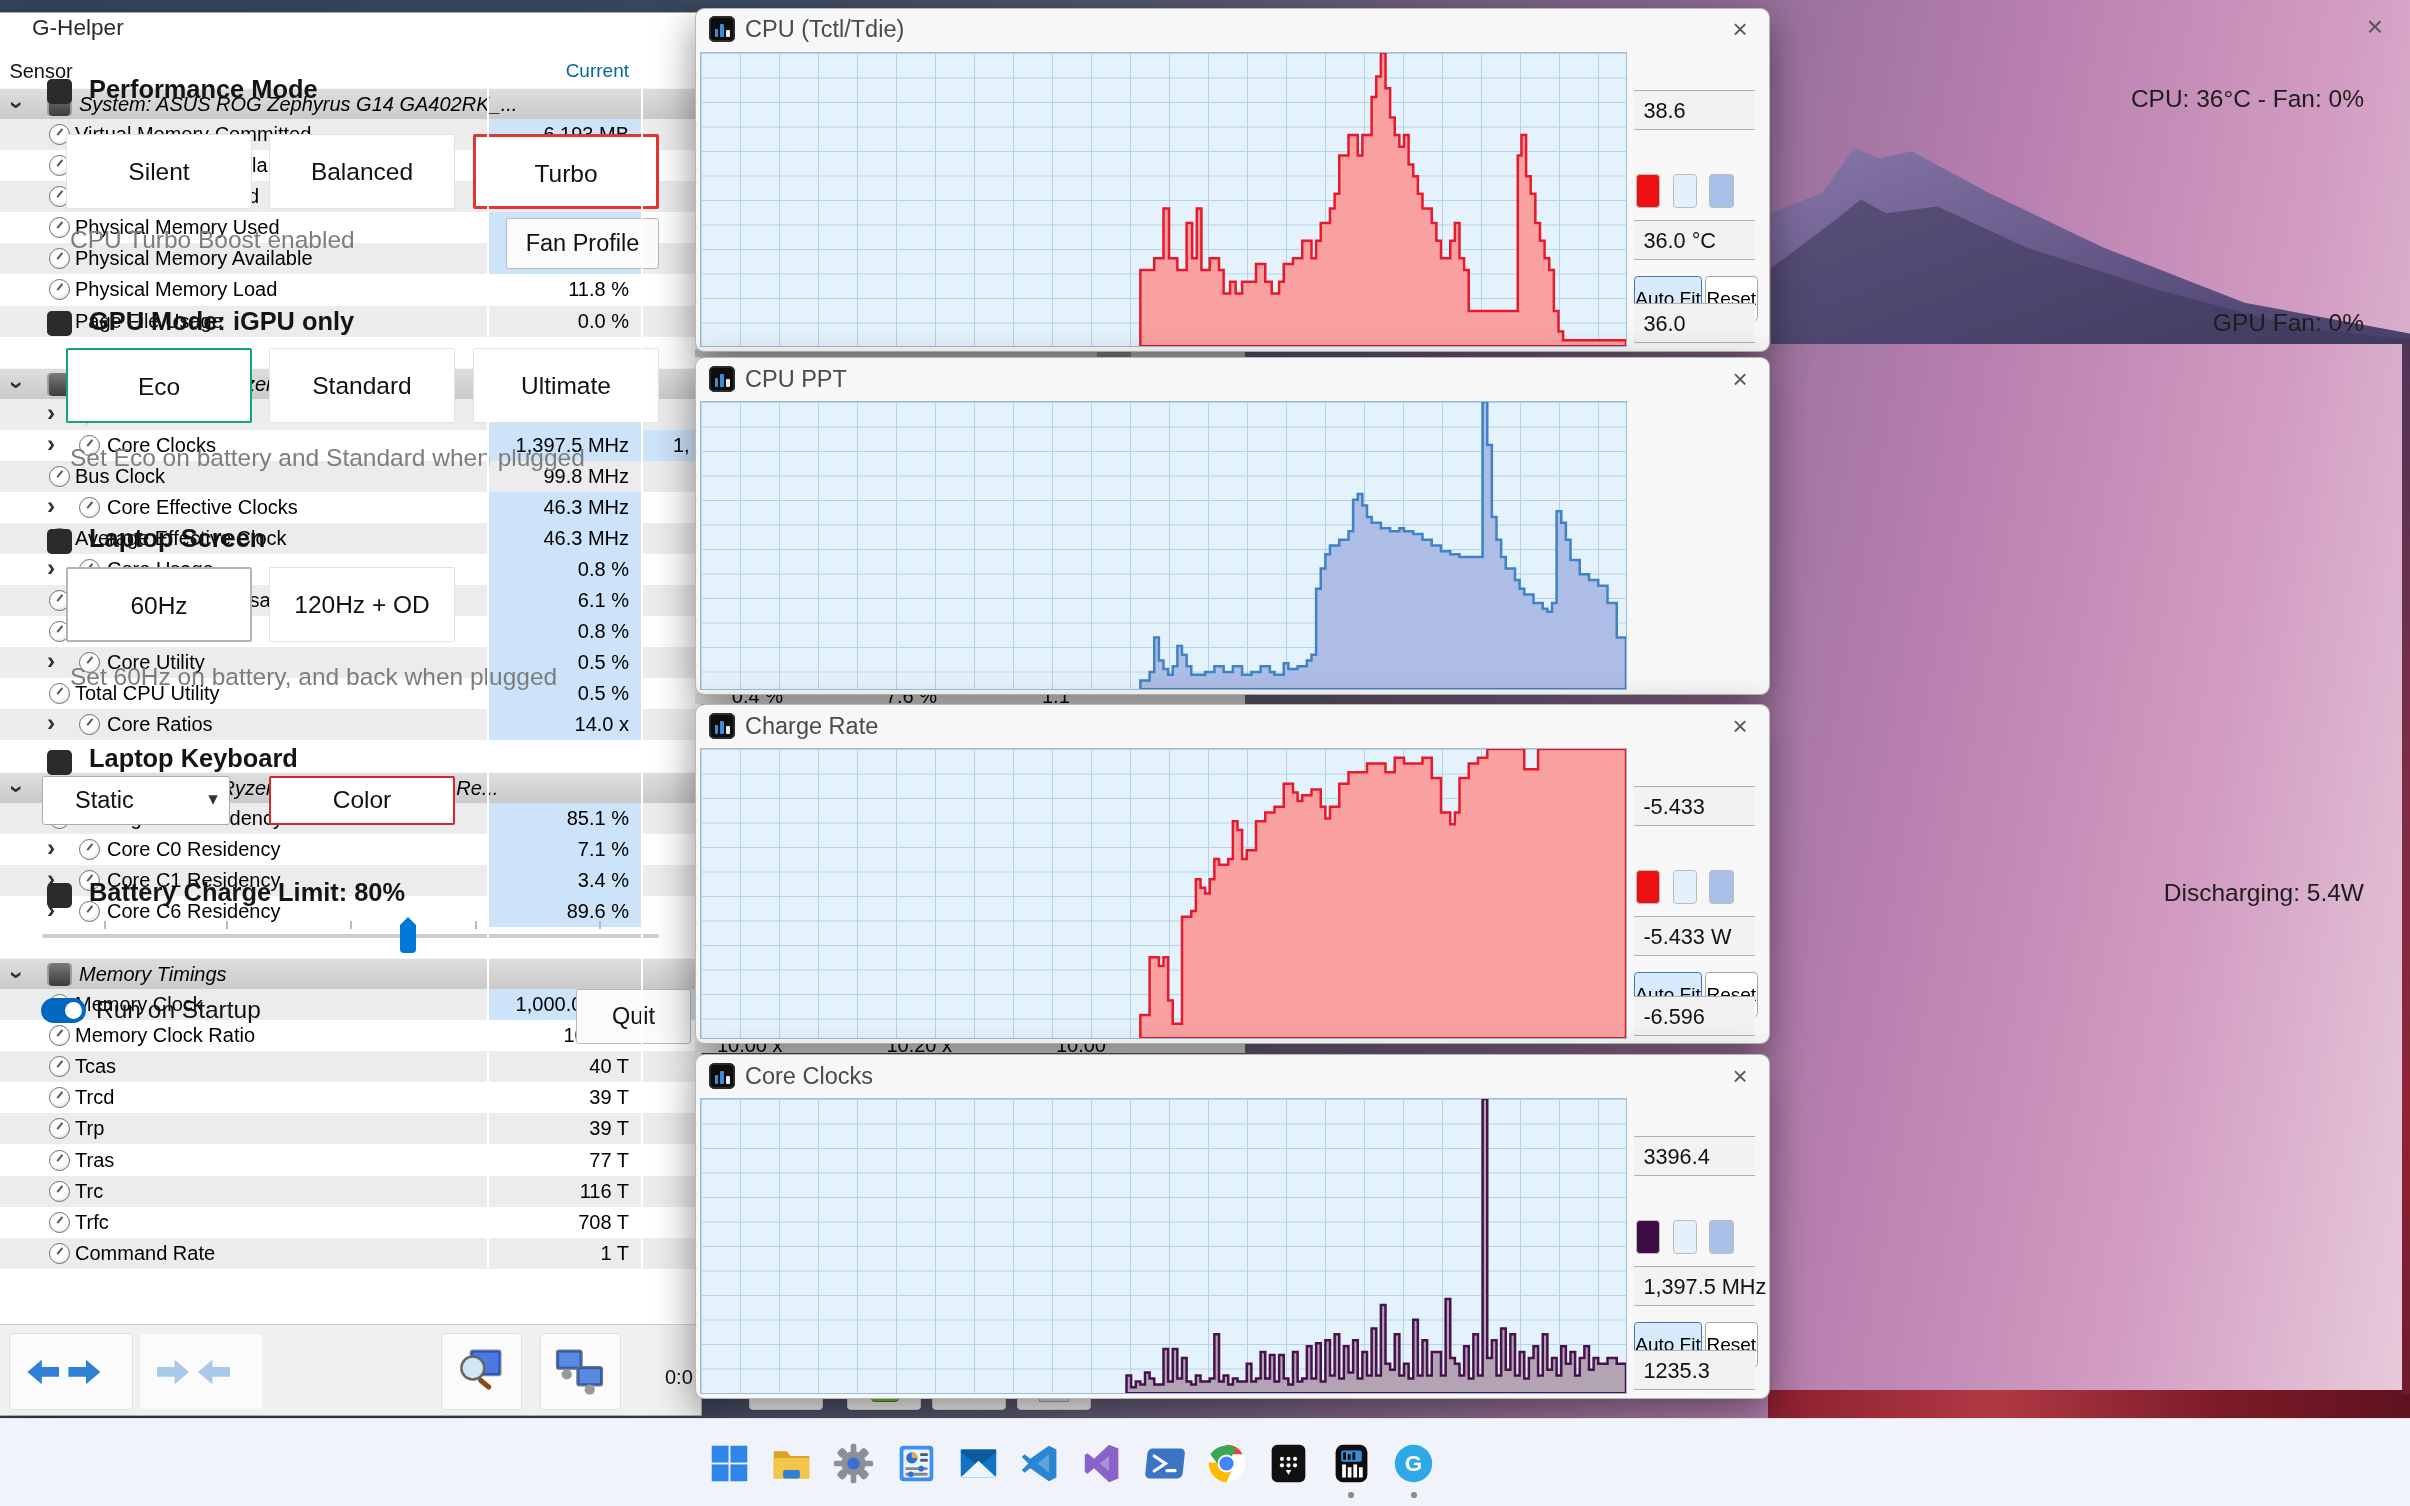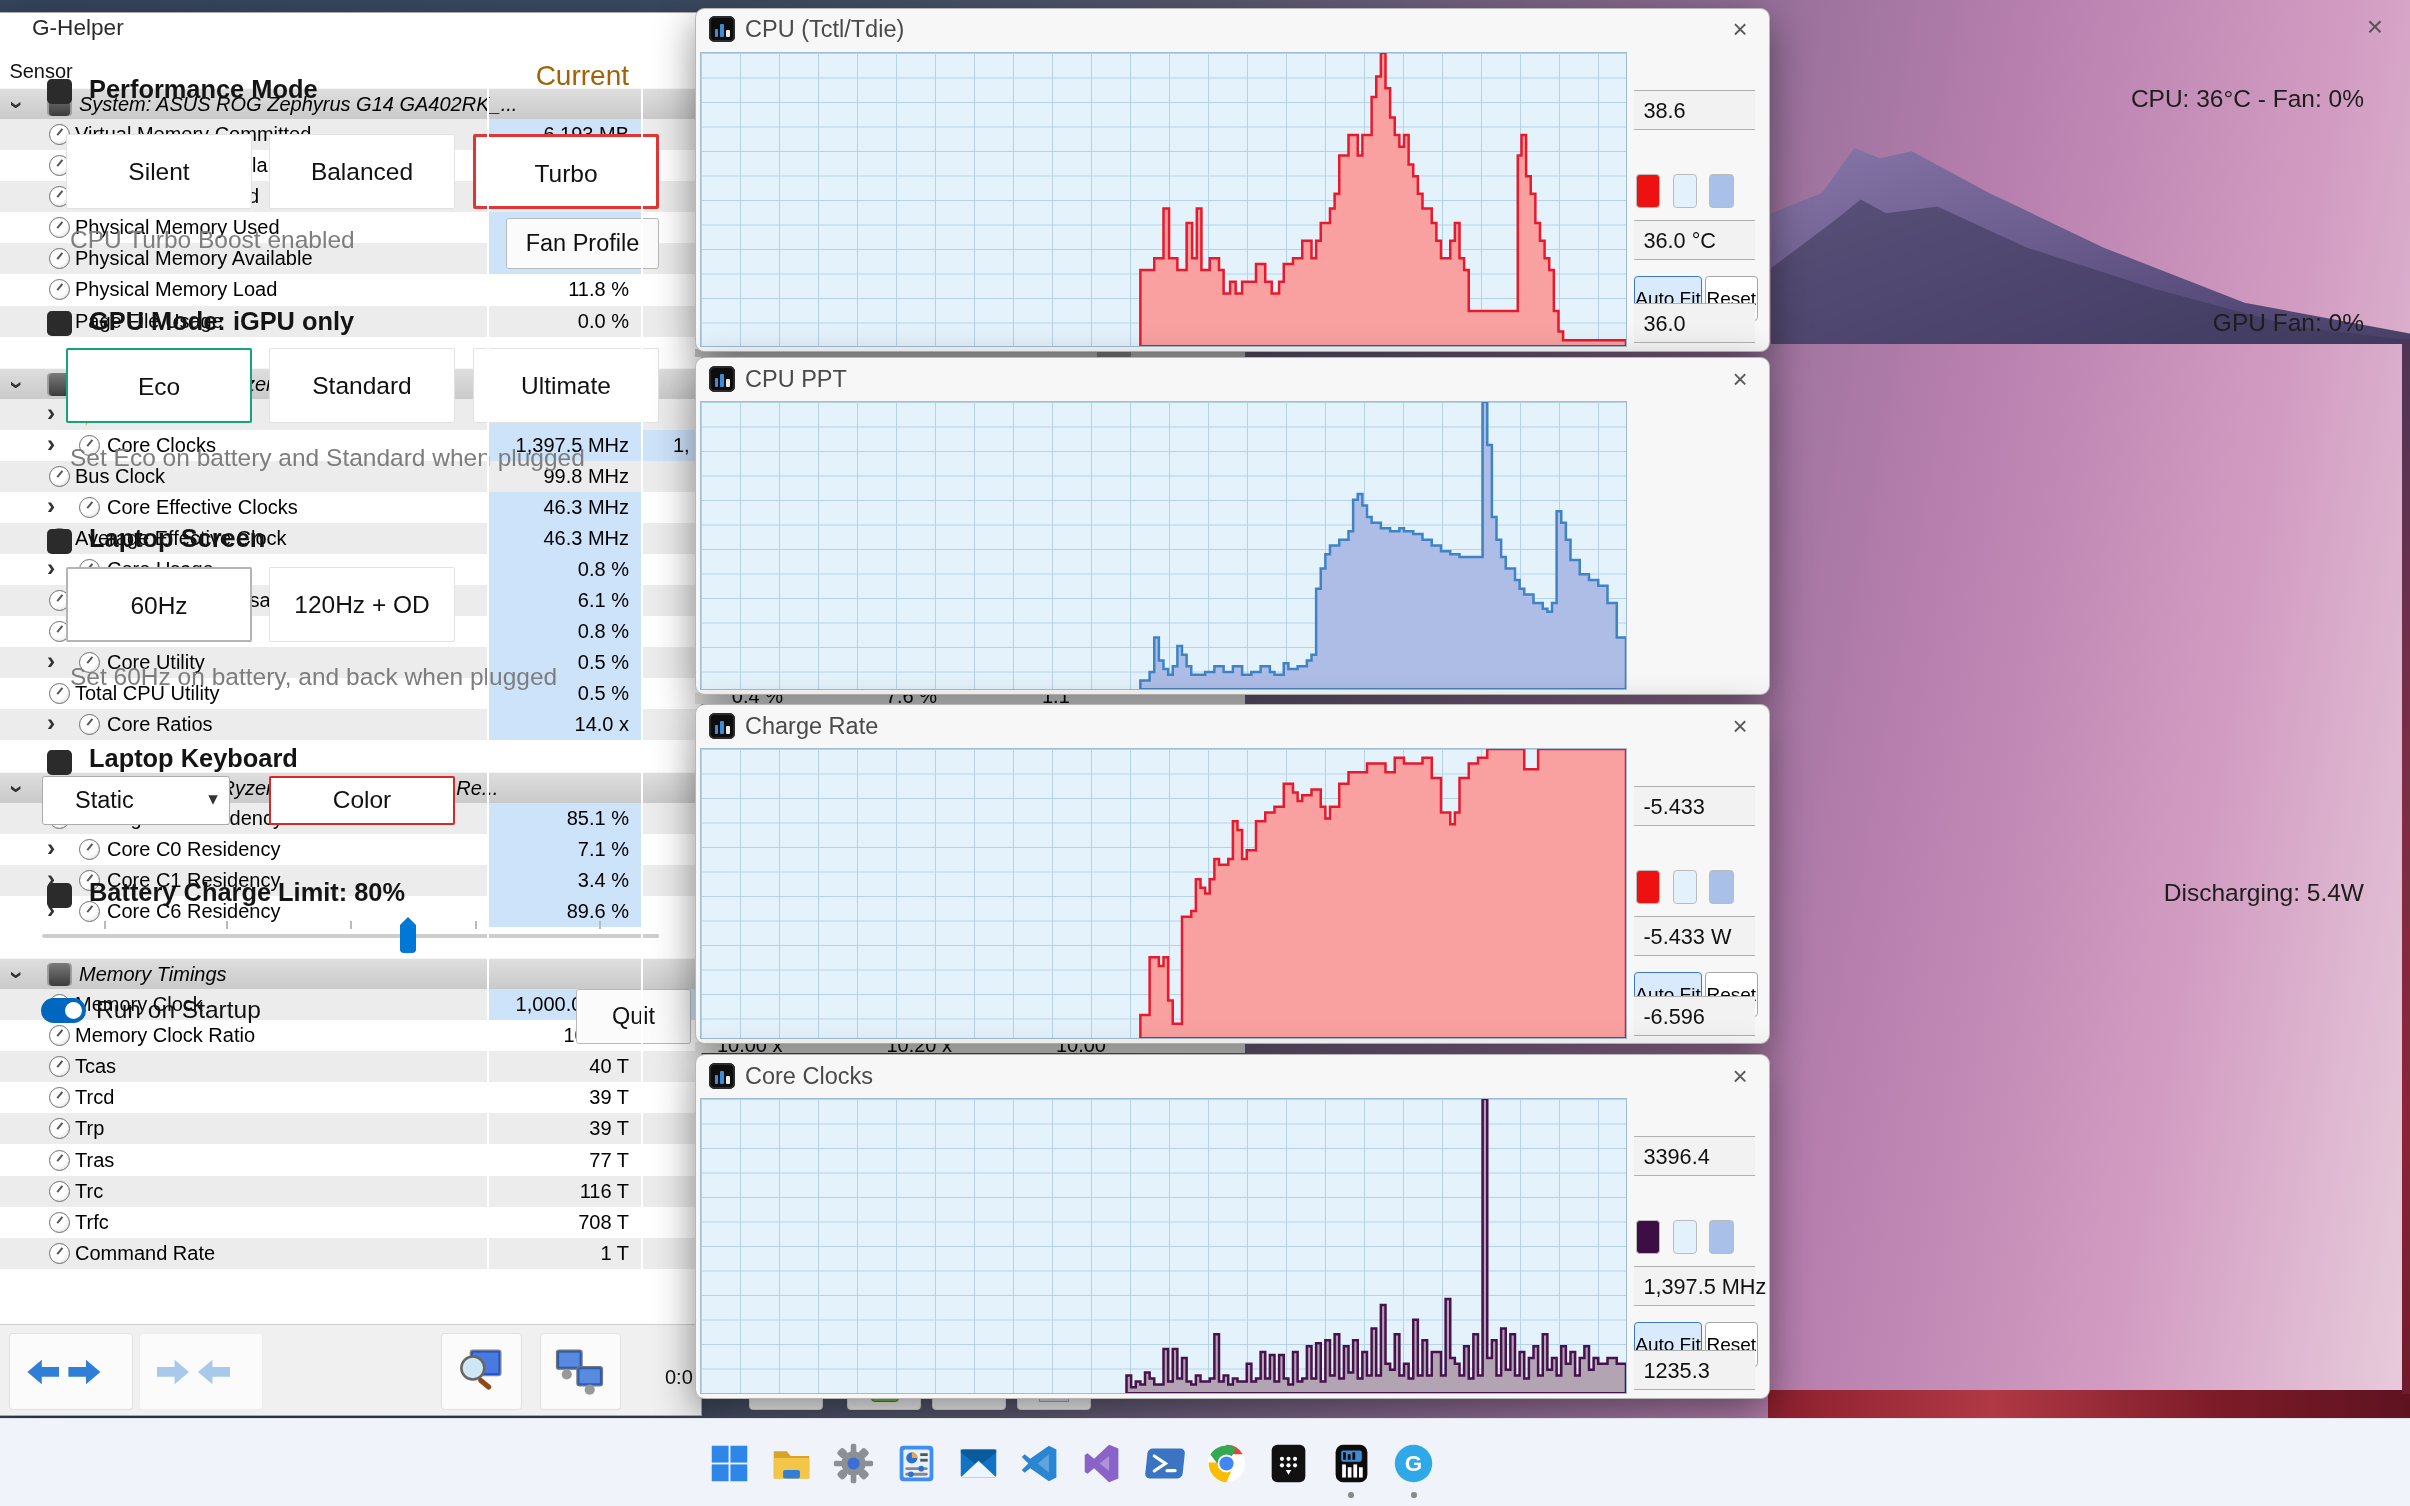--- a/index.html
+++ b/index.html
@@ -30,21 +30,21 @@
   .hwi-ico i{position:absolute;bottom:4.7px;width:3.8px;background:#eaeaea;border-radius:0.9px;}
   .hwi-ico i.b1{left:5.6px;height:8.5px;background:#3f8cd6;}
   .hwi-ico i.b2{left:11.3px;height:13px;background:#3f8cd6;}
   .hwi-ico i.b3{left:17px;height:7.5px;}
 
   
   #hwinfo{left:0;top:12.2px;width:701px;height:1402px;background:#fff;border-left:none;}
   #hwinfo .titlebar{background:#f2f2f2;border-bottom:0.9px solid #d9d9d9;height:41px;}
   #hw-colhead{position:absolute;left:0;top:41px;width:100%;height:34px;background:#fff;border-bottom:0.9px solid #e3e3e3;}
   #hw-colhead .c1{position:absolute;left:9.4px;top:5.6px;font-size:20px;color:#111;}
-  #hw-colhead .c2{position:absolute;right:72px;top:5.6px;font-size:28px;color:#a16207;}
+  #hw-colhead .c2{position:absolute;right:72px;top:5.6px;font-size:19px;color:#0369a1;}
   #hw-rows{position:absolute;left:0;top:75px;width:100%;}
   .srow{position:absolute;left:0;width:701px;height:31px;}
   .srow.stripe{background:#ececec;}
   .srow.ghead{background:linear-gradient(#dedede,#c9c9c9);border-top:0.9px solid #f5f5f5;}
   .srow .lbl{position:absolute;top:3.8px;font-size:20px;color:#000;white-space:nowrap;}
   .srow.ghead .lbl{font-style:italic;}
   .srow .val{position:absolute;left:489px;top:0;width:153px;height:31px;font-size:20px;color:#000;
     text-align:right;padding-right:13px;box-sizing:border-box;line-height:31px;}
   .srow .val.hl{background:#cde3fa;}
   .srow .frag{position:absolute;left:643px;top:0;width:57px;height:31px;font-size:20px;color:#000;

